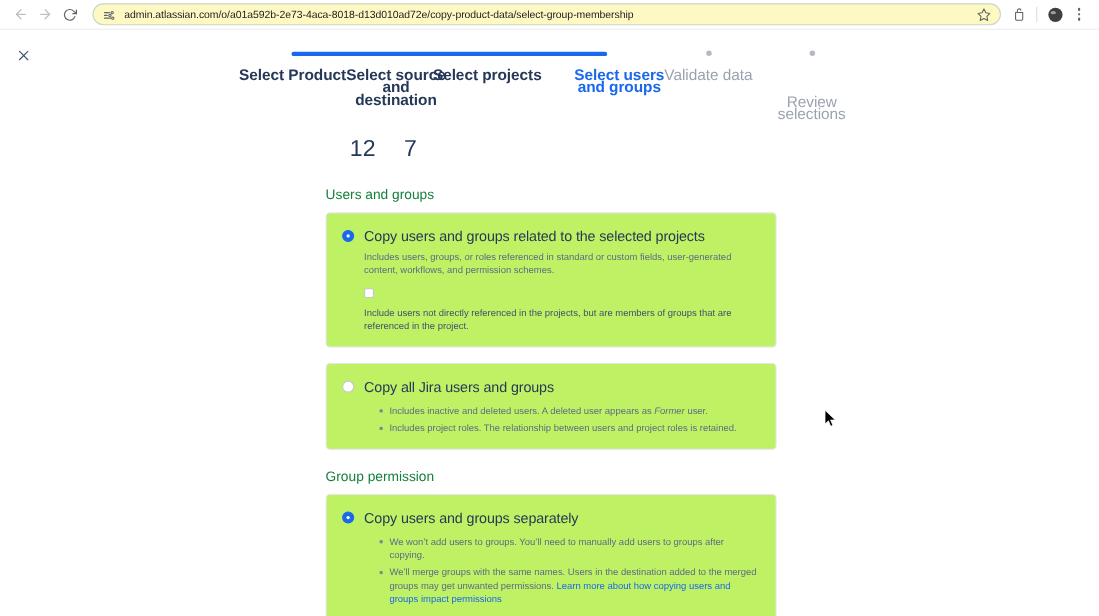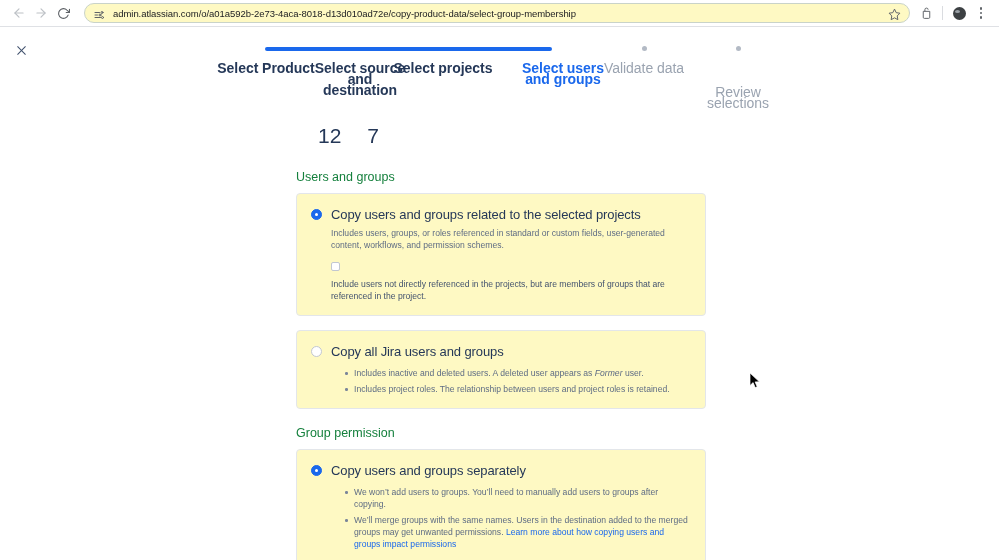--- a/index.html
+++ b/index.html
@@ -159,21 +159,21 @@
     line-height: 16px;
     color: #15803d;
     font-weight: 400;
     margin: 16px 0 8px 0;
     padding-left: 0;
   }
 
   .card {
     border: 1px solid #e3e6ea;
     border-radius: 4px;
-    background: #fef9c3;
+    background: #bef264;
     padding: 12px 14px 13px 14px;
     margin-bottom: 14px;
   }
 
   .opt-head {
     display: flex;
     align-items: flex-start;
     gap: 9px;
   }
   .radio {

